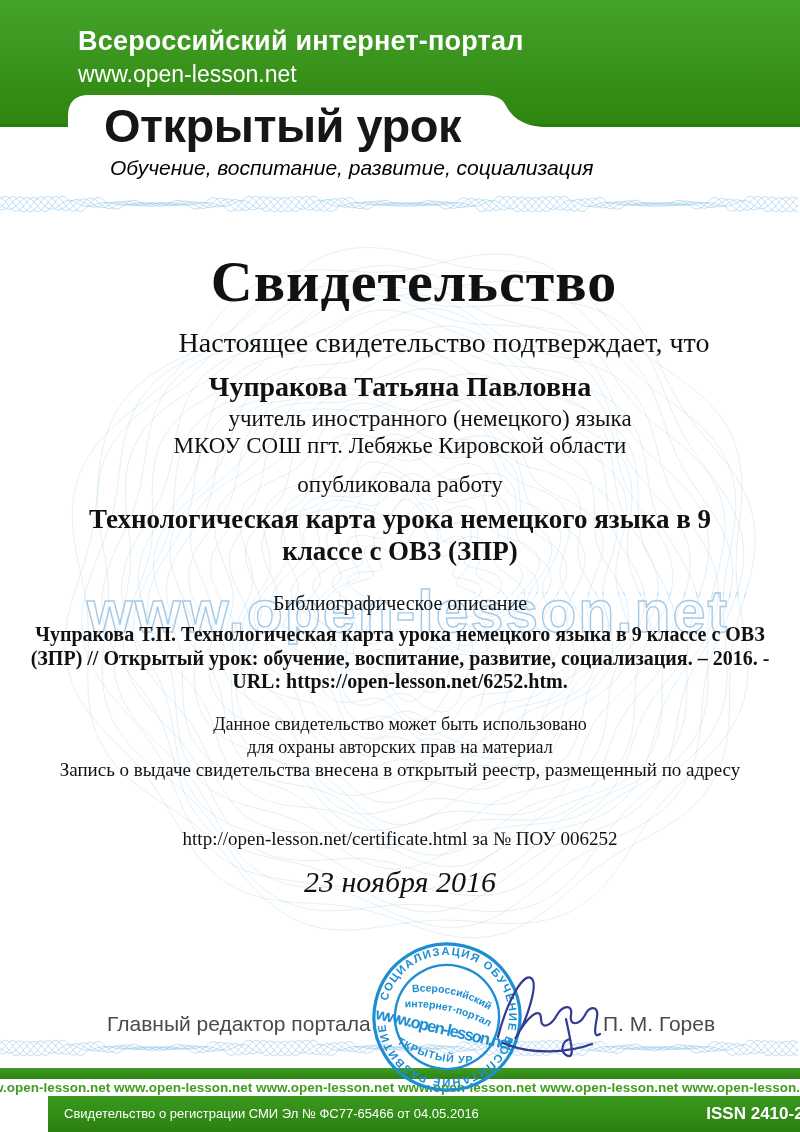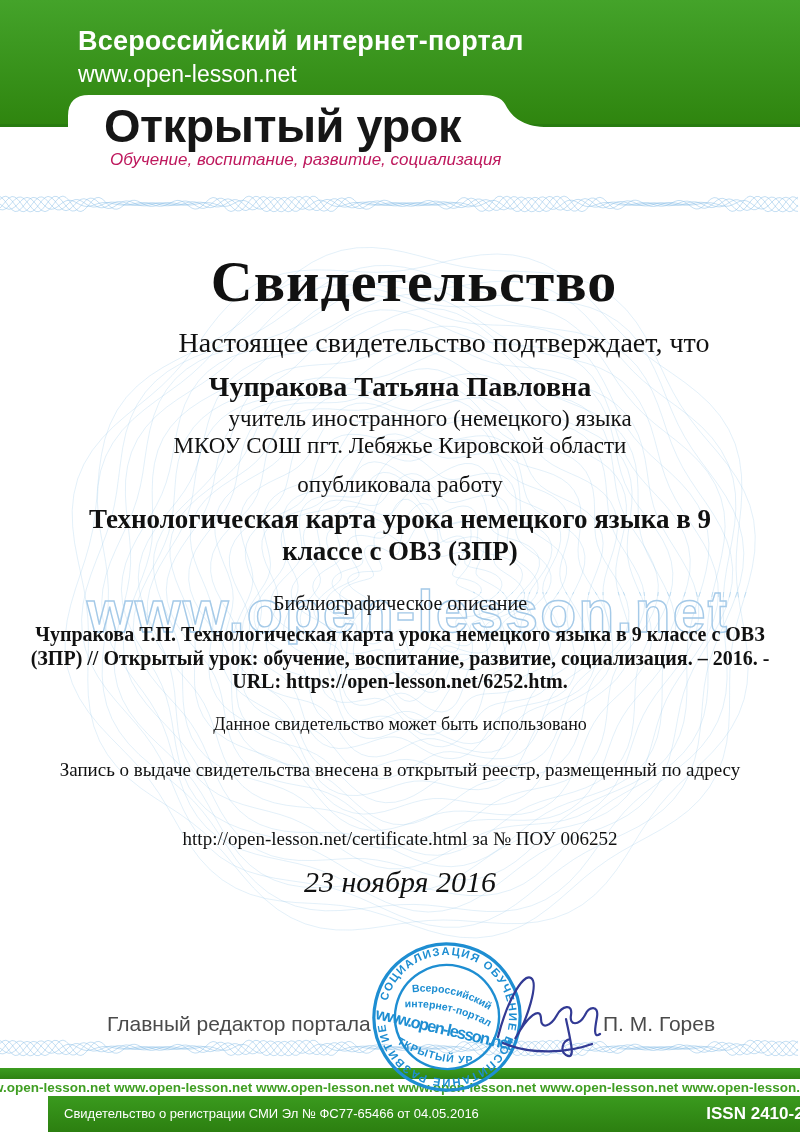--- a/index.html
+++ b/index.html
@@ -6,21 +6,21 @@
     font-family:"Liberation Sans",sans-serif;}
   .abs{position:absolute;}
   #page{position:relative;width:800px;height:1132px;background:#fff;}
 
   
   #header{left:0;top:0;width:800px;height:188px;z-index:3;}
   #header svg{position:absolute;left:0;top:0;}
   .portal-title{left:78px;top:26px;color:#fff;font-size:27px;font-weight:bold;letter-spacing:.2px;}
   .portal-url{left:78px;top:61px;color:#fff;font-size:23px;}
   .logo-title{left:104px;top:98px;color:#161616;font-size:47px;font-weight:600;letter-spacing:-.5px;z-index:4;}
-  .logo-subtitle{left:110px;top:150px;color:#be185d;font-size:17px;font-style:italic;font-weight:500;z-index:4;}
+  .logo-subtitle{left:110px;top:156px;color:#000000;font-size:21px;font-style:italic;font-weight:500;z-index:4;}
 
   
   #guilloche{left:0;top:0;width:800px;height:1132px;z-index:1;pointer-events:none;}
 
   
   .serif{font-family:"Liberation Serif","DejaVu Serif",serif;color:#111;}
   .ctext{left:0;width:800px;text-align:center;z-index:2;}
   .cert-title{top:248px;font-size:58px;font-weight:bold;letter-spacing:1px;padding-left:14px;}
   .confirm{top:327px;font-size:28px;margin-left:44px;}
   .name{top:371px;font-size:28px;font-weight:bold;}
@@ -126,20 +126,21 @@
   <div class="abs serif ctext cert-title">Свидетельство</div>
   <div class="abs serif ctext confirm">Настоящее свидетельство подтверждает, что</div>
   <div class="abs serif ctext name">Чупракова Татьяна Павловна</div>
   <div class="abs serif ctext role">учитель иностранного (немецкого) языка</div>
   <div class="abs serif ctext school">МКОУ СОШ пгт. Лебяжье Кировской области</div>
   <div class="abs serif ctext published">опубликовала работу</div>
   <div class="abs serif ctext work-title">Технологическая карта урока немецкого языка в 9 классе с ОВЗ (ЗПР)</div>
   <div class="abs serif ctext bib-head">Библиографическое описание</div>
   <div class="abs serif ctext bib-text">Чупракова Т.П. Технологическая карта урока немецкого языка в 9 классе с ОВЗ (ЗПР) // Открытый урок: обучение, воспитание, развитие, социализация. – 2016. - URL: https://open-lesson.net/6252.htm.</div>
   <div class="abs serif ctext usage1">Данное свидетельство может быть использовано</div>
+  <div class="abs serif ctext usage2">для охраны авторских прав на материал</div>
   <div class="abs serif ctext registry1">Запись о выдаче свидетельства внесена в открытый реестр, размещенный по адресу</div>
   <div class="abs serif ctext registry2">http://open-lesson.net/certificate.html за № ПОУ 006252</div>
   <div class="abs serif ctext date">23 ноября 2016</div>
 
   <div class="abs editor-label">Главный редактор портала</div>
   <div class="abs editor-name">П. М. Горев</div>
 
   <svg id="stamp" class="abs" viewBox="0 0 300 229" xmlns="http://www.w3.org/2000/svg">
     <g transform="translate(117,114) rotate(13)" fill="none" stroke="#1e8ed2">
       <circle r="73" stroke-width="3.2"></circle>

